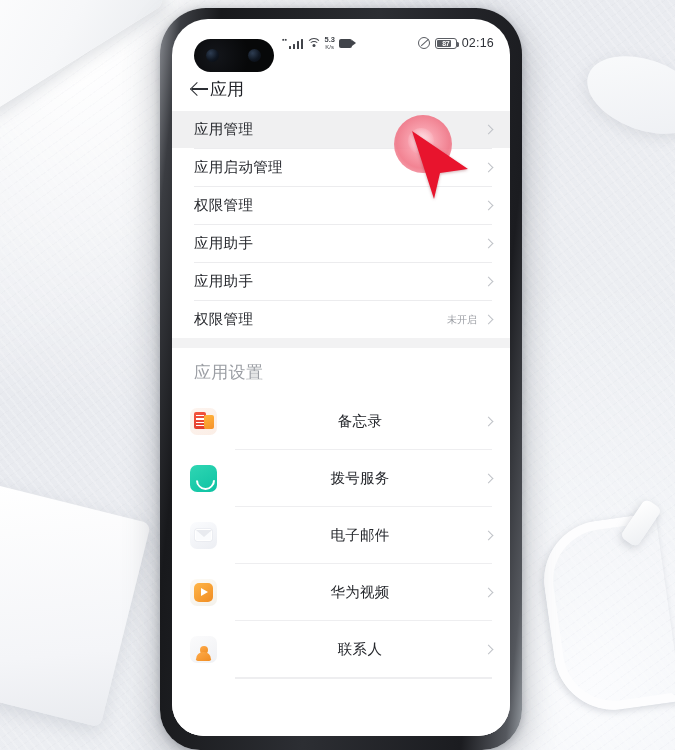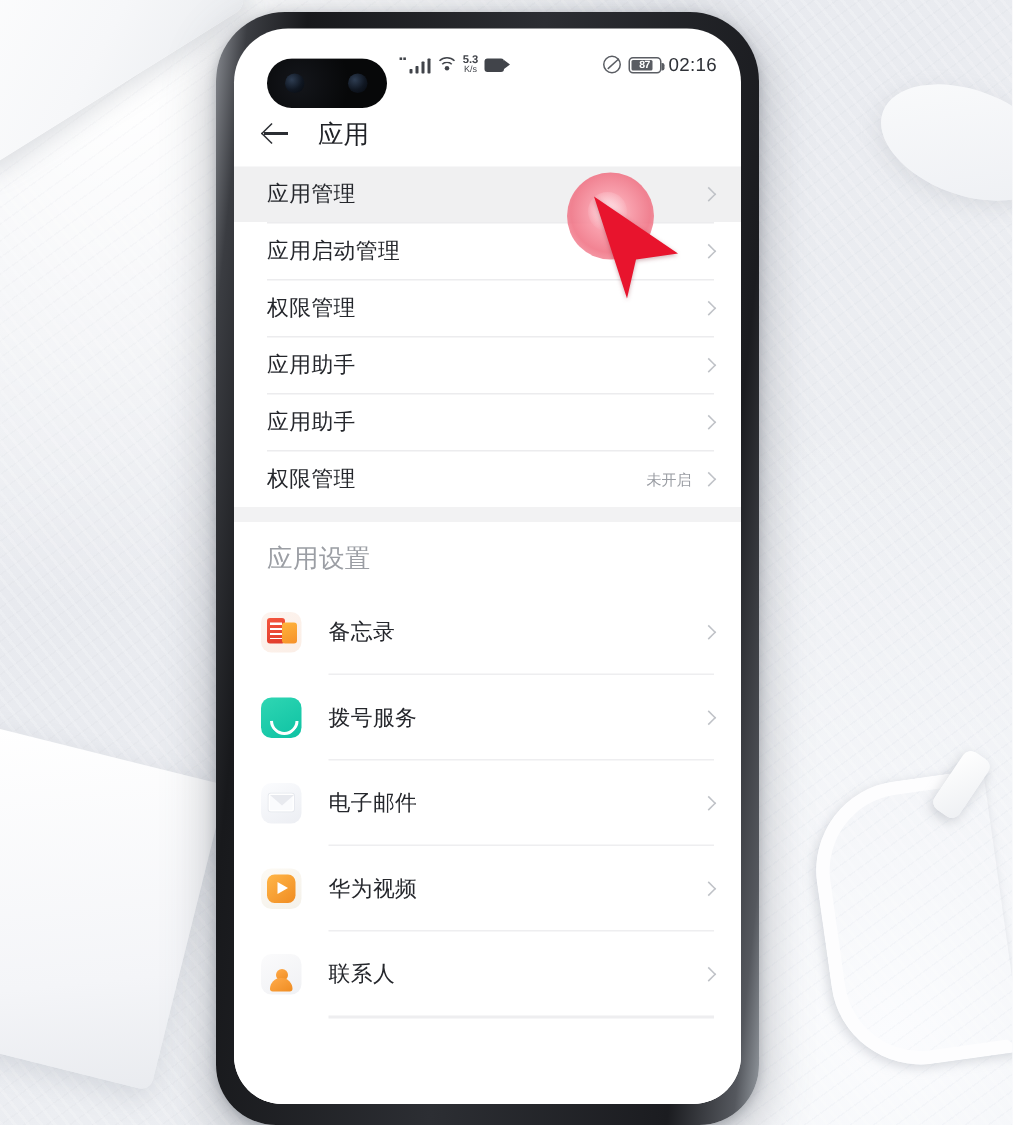--- a/index.html
+++ b/index.html
@@ -66,21 +66,21 @@
     width: 120px; height: 70px;
     background: linear-gradient(150deg,#fafbfc,#edeff3);
     border-radius: 50%;
     transform: rotate(20deg);
     box-shadow: 0 4px 14px rgba(150,155,165,0.22);
   }
 
   
   #phone {
     position: absolute;
-    left: 144px; top: 8px;
+    left: 160px; top: 8px;
     width: 362px; height: 742px;
     border-radius: 46px 46px 40px 40px;
     background: linear-gradient(96deg, #8d9096 0%, #3b3d42 5%, #18191c 14%, #2c2e33 50%, #1b1c20 86%, #55585e 96%, #9aa0a6 100%);
     box-shadow: 0 10px 34px rgba(90,95,105,0.45), 0 2px 8px rgba(70,75,85,0.3);
     padding: 11px 12px 14px 12px;
   }
   #screen {
     position: relative;
     width: 100%; height: 100%;
     background: #ffffff;
@@ -134,21 +134,21 @@
   .mute { width:12px;height:12px;border:1.3px solid #5a5d63;border-radius:50%;position:relative;}
   .mute::after{content:"";position:absolute;left:1px;top:4.3px;width:10px;height:1.3px;background:#5a5d63;transform:rotate(-42deg);}
   .batt { width:22px;height:11px;border:1.3px solid #5a5d63;border-radius:3px;position:relative;
           display:flex;align-items:center;justify-content:center;font-size:7px;color:#fff;}
   .batt::before{content:"";position:absolute;left:1px;top:1px;bottom:1px;width:14px;background:#5a5d63;border-radius:1px;}
   .batt span{position:relative;z-index:2;font-size:7px;letter-spacing:-.3px;font-weight:600;}
   .batt::after{content:"";position:absolute;right:-3.5px;top:3px;width:2px;height:5px;background:#5a5d63;border-radius:0 1.5px 1.5px 0;}
   .clock { font-size: 12.5px; color:#2f3238; letter-spacing:.2px; }
 
   
-  .appbar { height: 44px; display:flex; align-items:center; gap: 18px; padding: 0 18px; }
+  .appbar { height: 44px; display:flex; align-items:center; padding: 0 18px; }
   .backarrow { width:20px; height:20px; position:relative; cursor:pointer; }
   .backarrow::before{content:"";position:absolute;left:2px;top:9px;width:16px;height:1.6px;background:#2b2e33;}
   .backarrow::after{content:"";position:absolute;left:2px;top:5px;width:9px;height:9px;
      border-left:1.6px solid #2b2e33;border-bottom:1.6px solid #2b2e33;transform:rotate(45deg);}
   .appbar-title { font-size: 17px; color:#1f2126; font-weight:500; }
 
   
   .list { background:#fff; }
   .row {
     position: relative;
@@ -160,21 +160,21 @@
   .row.hl { background: #f0f0f1; }
   .row .label { font-size: 14.5px; color:#25272c; flex: 1; letter-spacing:.3px; }
   .row .value { font-size: 10px; color:#9a9da3; margin-right: 8px; }
   .chev { width:7px;height:7px;border-right:1.3px solid #bfc2c7;border-top:1.3px solid #bfc2c7;
           transform: rotate(45deg); flex:none; }
   .divider { height:1px; background:#ececee; margin-left:22px; margin-right:18px; }
 
   .section-gap { height: 10px; background:#f2f2f3; }
   .section-title { font-size: 17px; color:#9b9ea4; padding: 13px 0 9px 22px; letter-spacing:.3px; }
 
-  .approw { height: 56px; padding: 0 18px 0 18px; display:flex; align-items:center; cursor:pointer; }
+  .approw { height: 56px; padding: 0 18px 0 18px; display:flex; align-items:center; cursor:pointer;text-align:center; }
   .approw .ico { width: 27px; height: 27px; border-radius: 7px; flex:none; margin-right: 18px;
                  position: relative; overflow:hidden; }
   .approw .label { font-size: 14.5px; color:#25272c; flex:1; letter-spacing:.3px; }
   .app-divider { height:1px; background:#eeeef0; margin-left: 63px; margin-right:18px; }
 
   
   .ico-notes { background: linear-gradient(145deg,#fdf4ef,#fbeee6); }
   .ico-notes::before{content:"";position:absolute;left:4px;top:4.5px;width:12px;height:17px;border-radius:2px;
     background:linear-gradient(160deg,#f4553d,#e03b2c);}
   .ico-notes::after{content:"";position:absolute;right:3.5px;top:7px;width:10px;height:14px;border-radius:2px;

